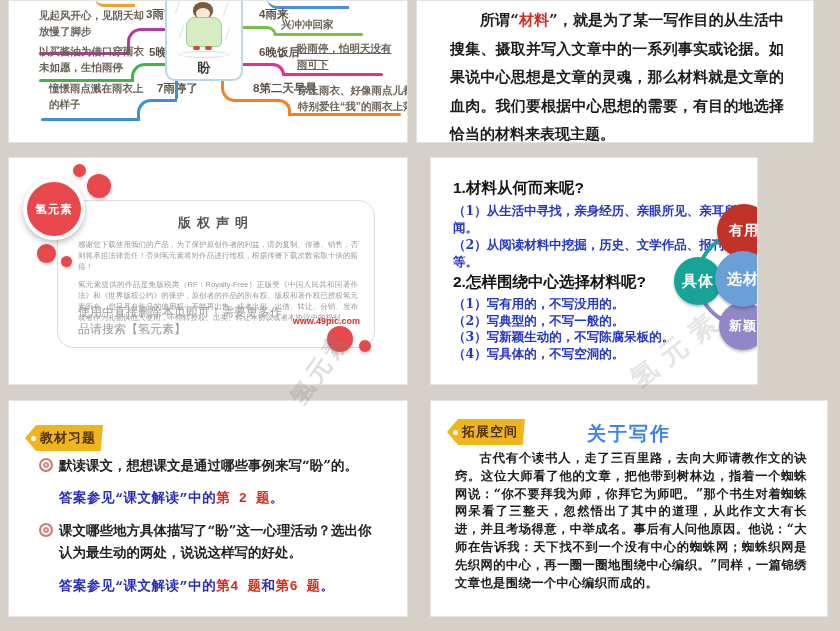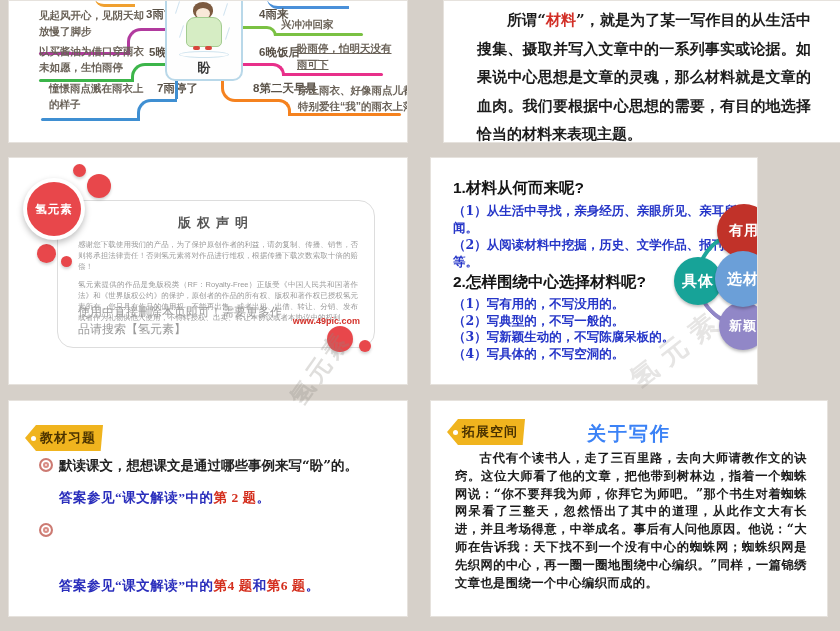--- a/index.html
+++ b/index.html
@@ -7,21 +7,21 @@
     width:840px;height:631px;position:relative;overflow:hidden;
     background:#d6d0c9;
     font-family:"Liberation Sans",sans-serif;
     -webkit-font-smoothing:antialiased;
   }
   .card{
     position:absolute;background:#fff;border:1px solid #e6e2dd;
     box-sizing:border-box;overflow:hidden;
   }
   #card1{left:8px;top:0;width:400px;height:143px;}
-  #card2{left:443px;top:0;width:398px;height:143px;}
+  #card2{left:416px;top:0;width:398px;height:143px;}
   #card3{left:8px;top:157px;width:400px;height:228px;}
   #card4{left:430px;top:157px;width:328px;height:228px;}
   #card5{left:8px;top:400px;width:400px;height:217px;}
   #card6{left:430px;top:400px;width:398px;height:217px;}
 
   
   .wm{
     position:absolute;font-size:24px;font-weight:bold;letter-spacing:4px;
     color:rgba(140,135,130,0.28);transform:rotate(-55deg);z-index:30;
     pointer-events:none;white-space:nowrap;
@@ -160,21 +160,21 @@
     position:absolute;left:30px;width:14px;height:14px;border-radius:50%;
     border:2px solid #cc7a72;box-sizing:border-box;background:#fbeeee;
     box-shadow:inset 0 0 0 2px #fff,inset 0 0 0 4px #d98e86;
   }
   .ex-text{
     position:absolute;left:50px;width:332px;font-family:"DejaVu Serif",serif;
     font-weight:bold;font-size:13.5px;line-height:22px;color:#222;
   }
   .ex-answer{
     position:absolute;left:50px;width:332px;font-size:13.5px;font-weight:bold;
-    color:#2a2ebc;font-family:Liberation Serif, serif;letter-spacing:0.5px;
+    color:#2a2ebc;font-family:Liberation Mono, monospace;letter-spacing:0.5px;
   }
   .ans-red{color:#d42f1e;}
   #tag5{top:24px;} #tag6{top:18px;}
 
   
   .essay-title{
     position:absolute;left:0;right:0;top:20px;text-align:center;
     font-size:19px;font-weight:bold;color:#3b82f6;letter-spacing:2px;
   }
   .essay-body{
@@ -285,20 +285,21 @@
   <div class="dg-circle dg-bottom">新颖</div>
   <div class="dg-circle dg-center">选材</div>
 </div>
 
 <div class="card" id="card5">
   <div class="tag" id="tag5">教材习题</div>
   <div class="flower-bullet" style="top:57px;"></div>
   <div class="ex-text" style="top:53px;">默读课文，想想课文是通过哪些事例来写“盼”的。</div>
   <div class="ex-answer" style="top:88px;"><span>答案参见“课文解读”中的</span><span class="ans-red">第 2 题</span><span>。</span></div>
   <div class="flower-bullet" style="top:122px;"></div>
+  <div class="ex-text" style="top:118px;width:322px;">课文哪些地方具体描写了“盼”这一心理活动？选出你认为最生动的两处，说说这样写的好处。</div>
   <div class="ex-answer" style="top:176px;"><span>答案参见“课文解读”中的</span><span class="ans-red">第4 题</span><span>和</span><span class="ans-red">第6 题</span><span>。</span></div>
 </div>
 
 <div class="card" id="card6">
   <div class="tag" id="tag6">拓展空间</div>
   <div class="essay-title">关于写作</div>
   <div class="essay-body">古代有个读书人，走了三百里路，去向大师请教作文的诀窍。这位大师看了他的文章，把他带到树林边，指着一个蜘蛛网说：“你不要拜我为师，你拜它为师吧。”那个书生对着蜘蛛网呆看了三整天，忽然悟出了其中的道理，从此作文大有长进，并且考场得意，中举成名。事后有人问他原因。他说：“大师在告诉我：天下找不到一个没有中心的蜘蛛网；蜘蛛织网是先织网的中心，再一圈一圈地围绕中心编织。”同样，一篇锦绣文章也是围绕一个中心编织而成的。</div>
 </div>
 
 <div class="wm" id="wm1">氢元素</div>

